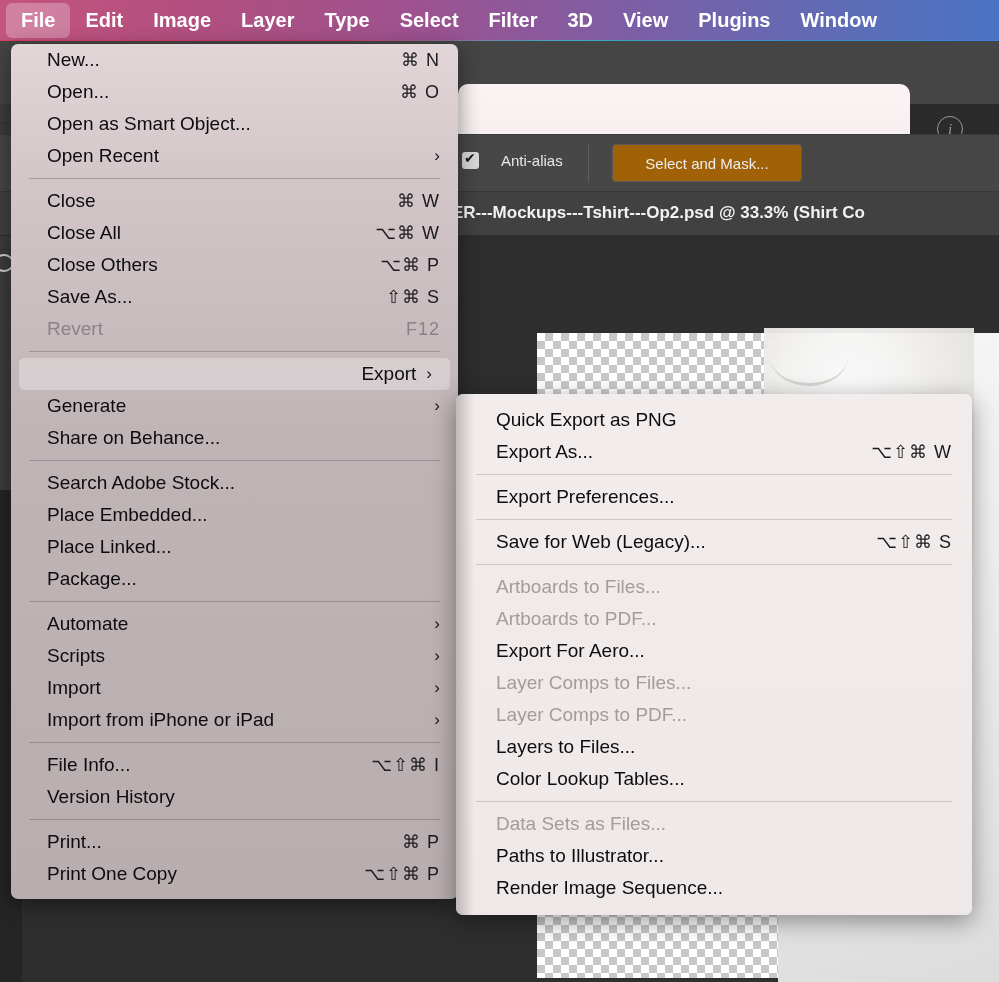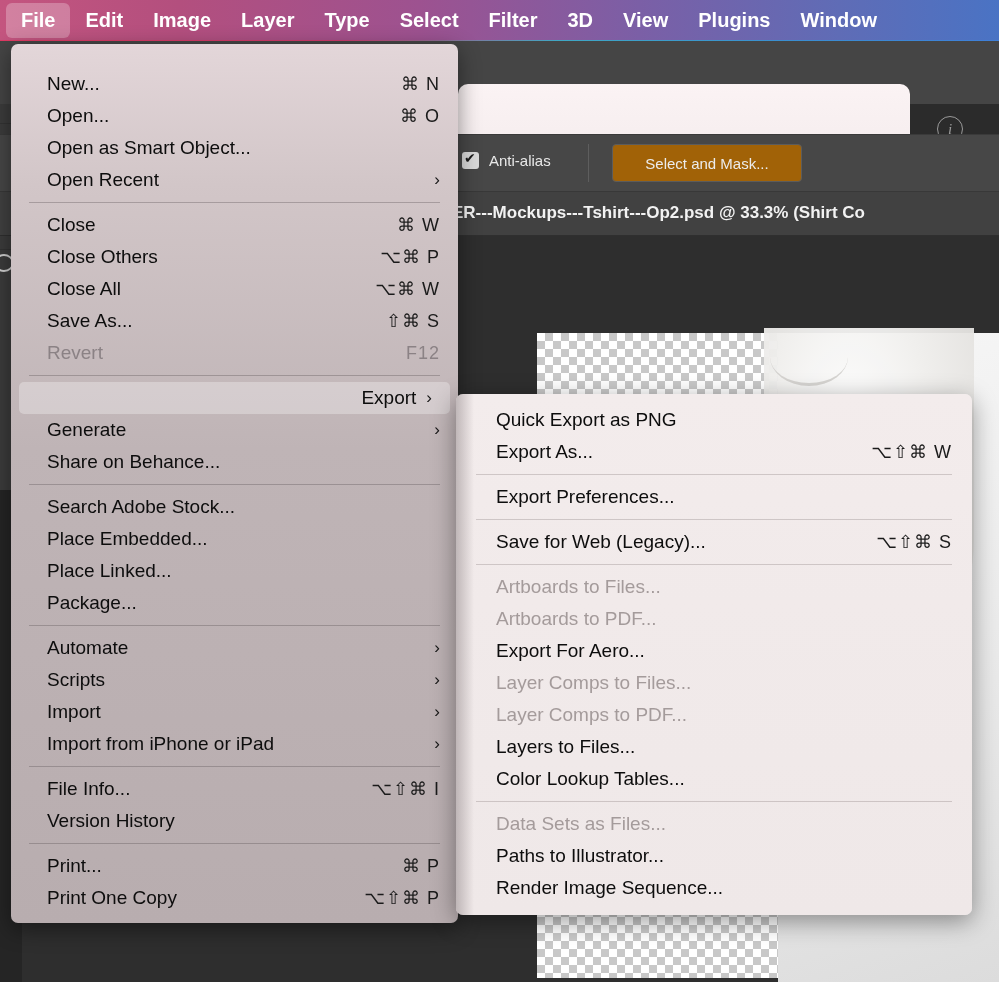--- a/index.html
+++ b/index.html
@@ -59,21 +59,21 @@
   }
 
   
   .ps-options-bar {
     position:absolute; left:0; top:134px; right:0; height:58px;
     background:#474747;
     border-top:1px solid #3a3a3a; border-bottom:1px solid #383838;
   }
   .ps-antialias {
     position:absolute; left:462px; top:152px;
-    display:flex; align-items:center; gap:10px;
+    display:flex; align-items:center; gap:22px;
   }
   .ps-checkbox {
     width:17px; height:17px; background:#d9d9d9; border-radius:3px;
     position:relative;
   }
   .ps-checkbox::after {
     content:"✔"; position:absolute; left:2px; top:-2px;
     font-size:14px; color:#1a1a1a;
   }
   .ps-antialias-label { font-size:15px; color:#e8e8e8; }
@@ -145,21 +145,21 @@
     white-space:nowrap;
   }
   .menu-title.active { background:rgba(255,255,255,0.26); }
 
   
   .dropdown {
     position:absolute; left:11px; top:44px; width:447px;
     background:linear-gradient(180deg,#e3d6d9 0%, #d2c6c8 16%, #bfb4b6 46%, #b8adaf 100%);
     border-radius:7px;
     box-shadow:0 6px 22px rgba(0,0,0,0.45);
-    padding:24px 0 9px 0;
+    padding:0 0 9px 0;
     z-index:30;
   }
   .mi {
     position:relative; height:32px;
     display:flex; align-items:center;
     padding:0 18px 0 36px;
     font-size:19px; color:#0d0d0d;
     white-space:nowrap;
   }
   .mi.disabled { color:#8b8285; }
@@ -276,26 +276,26 @@
       <div class="mi">
         <span class="label">Open Recent</span>
         <span class="arrow">›</span>
       </div>
       <div class="sep"></div>
       <div class="mi">
         <span class="label">Close</span>
         <span class="shortcut">⌘ W</span>
       </div>
       <div class="mi">
+        <span class="label">Close All</span>
+        <span class="shortcut">⌥⌘ W</span>
+      </div>
+      <div class="mi">
         <span class="label">Close Others</span>
         <span class="shortcut">⌥⌘ P</span>
-      </div>
-      <div class="mi">
-        <span class="label">Close All</span>
-        <span class="shortcut">⌥⌘ W</span>
       </div>
       <div class="mi">
         <span class="label">Save As...</span>
         <span class="shortcut">⇧⌘ S</span>
       </div>
       <div class="mi disabled">
         <span class="label">Revert</span>
         <span class="shortcut">F12</span>
       </div>
       <div class="sep"></div>

